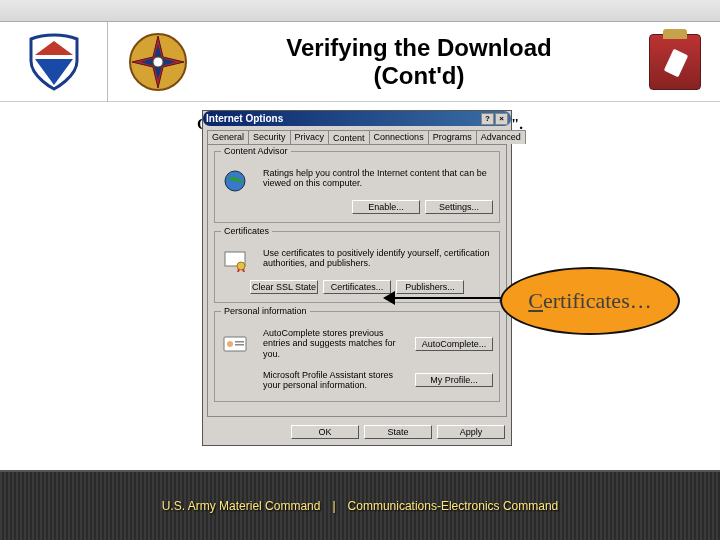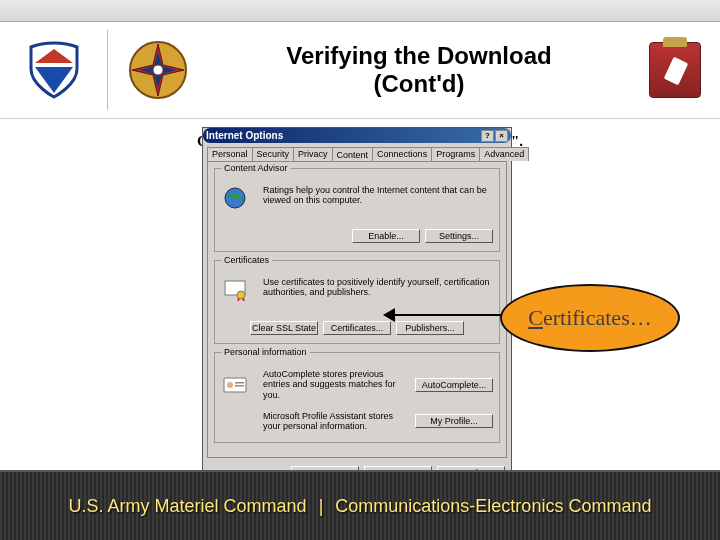--- a/index.html
+++ b/index.html
@@ -1,19 +1,19 @@
 <!DOCTYPE html>
 <html><head>
 <meta charset="utf-8">
 <style>
   * { box-sizing: border-box; margin: 0; padding: 0; }
   body { width: 720px; height: 540px; font-family: Arial, sans-serif; background: #fff; overflow: hidden; position: relative; }
 
   .topbar { height: 22px; background: linear-gradient(to bottom, #e8e8e8, #d8d8d8); border-bottom: 1px solid #aaa; }
-  .header-row { display: flex; align-items: center; height: 97px; border-bottom: 1px solid #ccc; }
+  .header-row { display: flex; align-items: center; height: 80px; border-bottom: 1px solid #ccc; }
   .emblem-box { width: 108px; height: 80px; display:flex; align-items:center; justify-content:center; border-right: 1px solid #bbb; position:relative; }
   .emblem-shield { width: 54px; height: 58px; }
   .title-area { flex: 1; text-align: center; padding: 4px 8px; }
   .title-area h1 { font-size: 24px; font-weight: bold; color: #000; line-height: 1.15; }
   .right-emblem { width: 90px; display:flex; align-items:center; justify-content:center; }
   .crest { width: 52px; height: 56px; background: linear-gradient(#b33,#822); border:1px solid #5a1a1a; border-radius: 4px; position:relative; }
   .crest::after { content:""; position:absolute; left:18px; top:16px; width:16px; height:24px; background:#fff; transform:rotate(25deg); border-radius:2px; }
   .crest-top { position:absolute; top:-6px; left:50%; transform:translateX(-50%); width:24px; height:10px; background:#c6a24a; border-radius:3px 3px 0 0; }
 
   .content-area { position: relative; height: 368px; padding: 10px 0 0 0; }
@@ -25,37 +25,37 @@
   .titlebar-btns span { width:13px; height:12px; background:#d6d3ce; border:1px solid #888; font-size:8px; color:#000; display:flex;align-items:center;justify-content:center; }
   .tabs { display:flex; padding: 4px 4px 0 4px; font-size:9px; gap:0; }
   .tab { background:#d6d3ce; border:1px solid #888; border-bottom:none; padding:1px 4px; position:relative; margin-right:-1px; }
   .tab.active { background:#d6d3ce; z-index:2; padding-top:2px; }
   .tabpanel { margin:0 4px 4px 4px; border:1px solid #888; padding:6px; background:#d6d3ce; position:relative; }
   .group { border:1px solid #999; margin-bottom:8px; padding:16px 6px 8px 6px; position:relative; }
   .group-label { position:absolute; top:-6px; left:6px; background:#d6d3ce; padding:0 3px; font-size:9px; }
   .grow { display:flex; gap:14px; }
   .gicon { width:28px; height:26px; flex-shrink:0; display:flex; align-items:center; justify-content:center; }
   .gtext { font-size:9px; line-height:1.15; }
-  .btnrow { display:flex; justify-content:flex-end; gap:5px; margin-top:18px; }
+  .btnrow { display:flex; justify-content:flex-end; gap:5px; margin-top:6px; }
   .btnrow.center { justify-content:center; }
   .winbtn { width:68px; font-size:9px; padding:1px 0; background:#d6d3ce; border:1px solid #555; border-top-color:#fff; border-left-color:#fff; text-align:center; }
   .dlg-footer { display:flex; justify-content:flex-end; gap:5px; padding:4px 6px 6px; }
 
   
   .callout { position:absolute; left:500px; top:165px; width:180px; height:68px; background:#f59a1a; border:2px solid #111; border-radius: 90px/34px; display:flex; align-items:center; justify-content:center; }
   .callout-text { font-family: "Times New Roman", serif; font-size:22px; color:#404040; text-decoration: underline; text-decoration-color: transparent; }
   .callout-text .u { text-decoration: underline; }
   .arrow-line { position:absolute; left:392px; top:195px; width:110px; height:2px; background:#000; }
   .arrow-head { position:absolute; left:383px; top:189px; width:0; height:0; border-top:7px solid transparent; border-bottom:7px solid transparent; border-right:12px solid #000; }
 
   .caption { text-align:center; font-family:"Times New Roman", serif; font-size:15px; font-weight:bold; margin-top: 4px; }
   .caption .u { text-decoration: underline; }
 
   .footer { position:absolute; left:0; bottom:0; width:720px; height:70px; background: repeating-linear-gradient(90deg, #3a3a3a 0, #3a3a3a 2px, #2a2a2a 2px, #2a2a2a 4px); border-top:2px solid #555; display:flex; align-items:center; justify-content:center; gap:12px; }
-  .footer span { color:#ffe77a; font-size:18px; text-shadow: 1px 1px 2px #000; }
+  .footer span { color:#ffe77a; font-size:12px; text-shadow: 1px 1px 2px #000; }
   .footer .sep { color:#ffe77a; }
 
 </style>
 </head>
 <body>
 
 <div class="topbar"></div>
 
 <div class="header-row">
   <div class="emblem-box">
@@ -92,21 +92,21 @@
 
   <div class="dialog">
     <div class="titlebar">
       <span>Internet Options</span>
       <div class="titlebar-btns">
         <span>?</span>
         <span>×</span>
       </div>
     </div>
     <div class="tabs">
-      <div class="tab">Personal</div>
+      <div class="tab">General</div>
       <div class="tab">Security</div>
       <div class="tab">Privacy</div>
       <div class="tab active">Content</div>
       <div class="tab">Connections</div>
       <div class="tab">Programs</div>
       <div class="tab">Advanced</div>
     </div>
     <div class="tabpanel">
 
       <div class="group">

